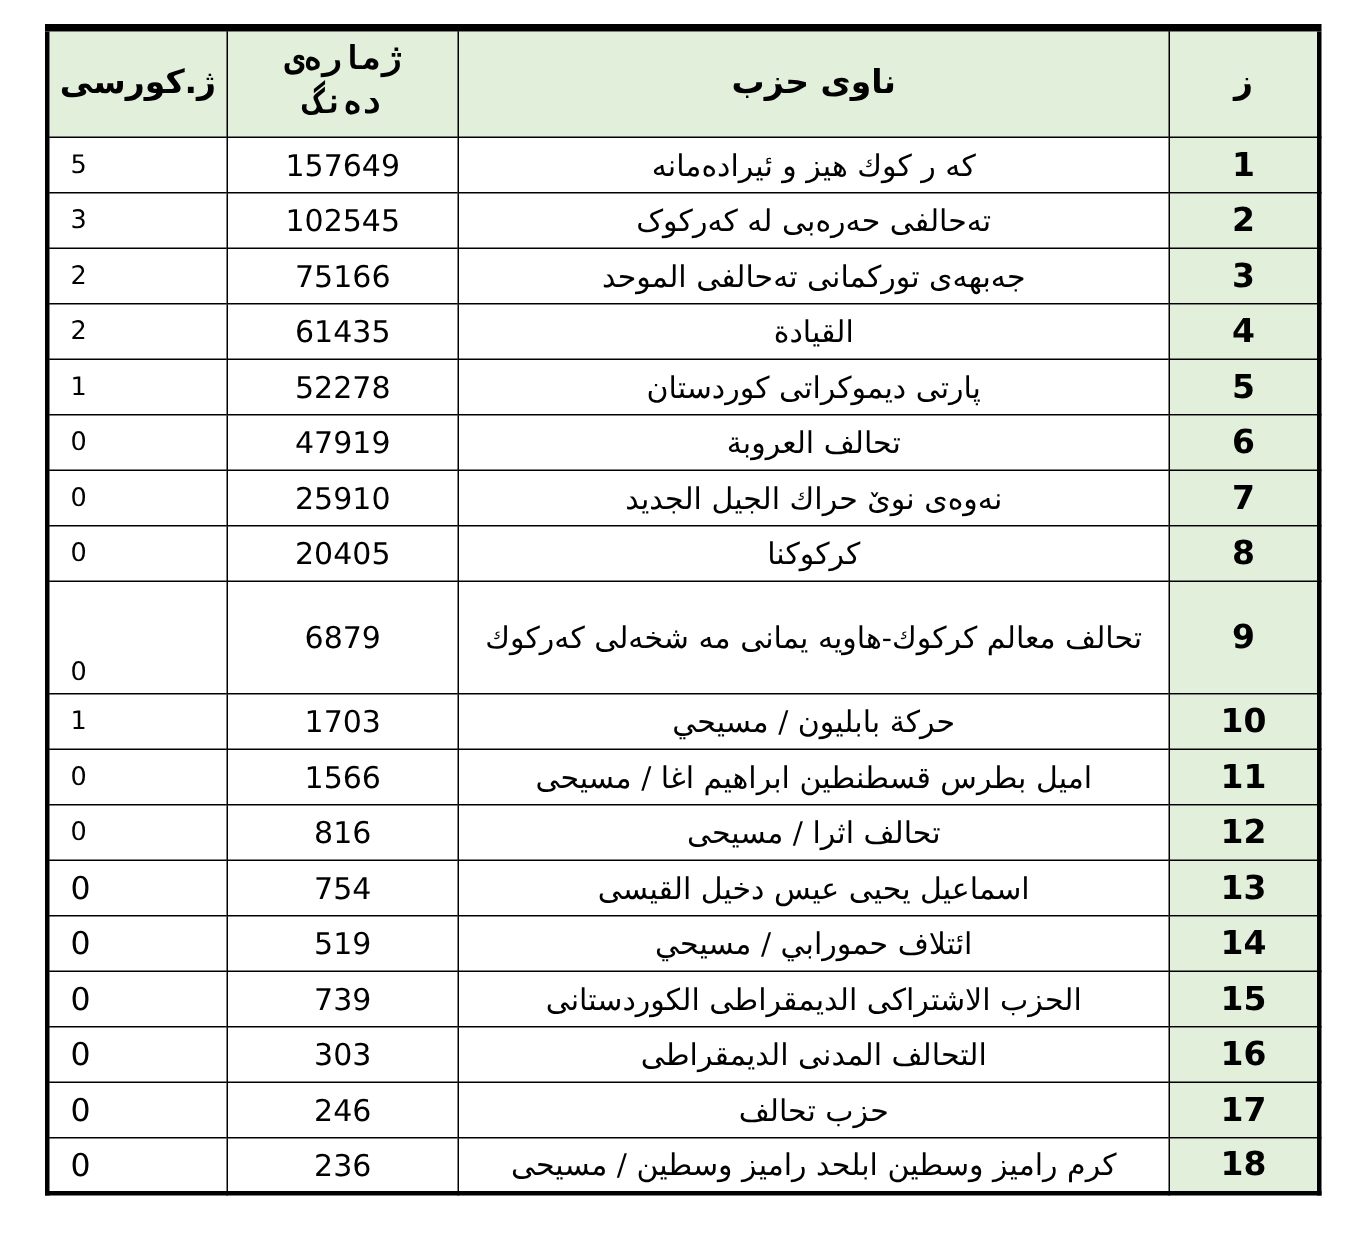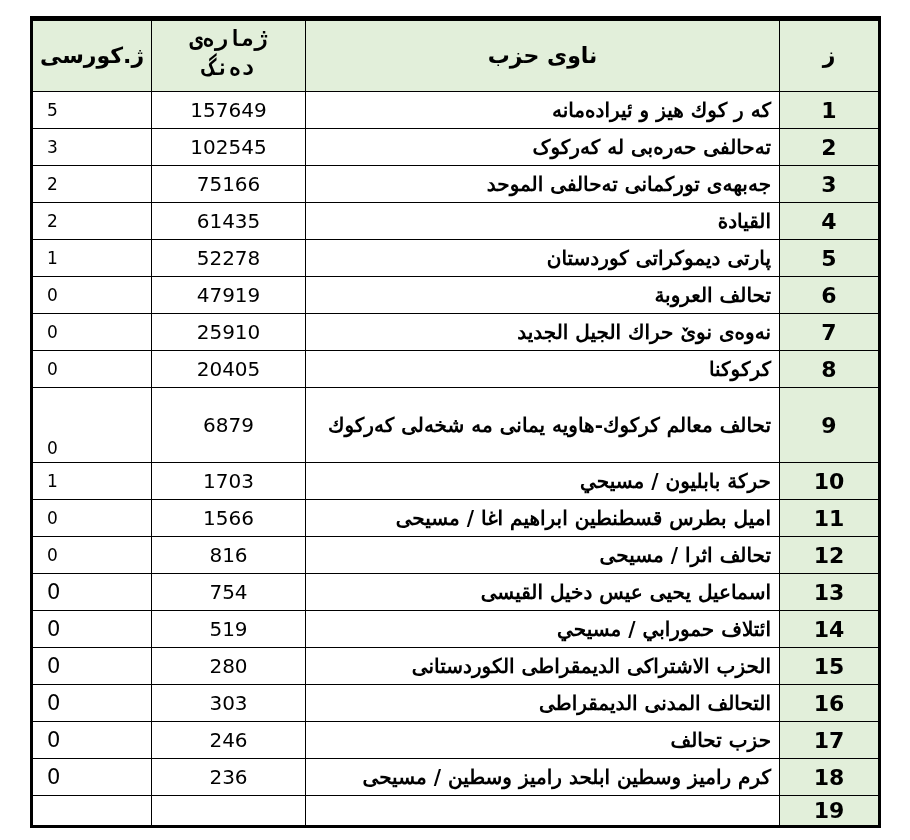--- a/index.html
+++ b/index.html
@@ -47,24 +47,23 @@
   tr.data-row.short{height:31px;}
   td.row-number-cell{
     background:#e2efda;
     font-weight:bold;
     font-size:22px;
     text-align:center;
   }
   td.party-name-cell{
     font-family:"DejaVu Serif", serif;
     font-size:20px;
-    text-align:right;
+    text-align:center;
     padding:0 8px;
     line-height:1.35;
-    font-weight:bold;
   }
   td.votes-cell{
     font-size:20px;
     text-align:center;
   }
   td.seats-cell{
     font-size:17px;
     text-align:left;
     padding-left:14px;
   }
@@ -177,42 +176,36 @@
         </tr>
         <tr class="data-row seat-big">
           <td class="row-number-cell">14</td>
           <td class="party-name-cell">ائتلاف حمورابي / مسيحي</td>
           <td class="votes-cell">519</td>
           <td class="seats-cell">0</td>
         </tr>
         <tr class="data-row seat-big">
           <td class="row-number-cell">15</td>
           <td class="party-name-cell">الحزب الاشتراكى الديمقراطى الكوردستانى</td>
-          <td class="votes-cell">280</td>
+          <td class="votes-cell">739</td>
           <td class="seats-cell">0</td>
         </tr>
         <tr class="data-row seat-big">
           <td class="row-number-cell">16</td>
           <td class="party-name-cell">التحالف المدنى الديمقراطى</td>
           <td class="votes-cell">303</td>
           <td class="seats-cell">0</td>
         </tr>
         <tr class="data-row seat-big">
           <td class="row-number-cell">17</td>
           <td class="party-name-cell">حزب تحالف</td>
           <td class="votes-cell">246</td>
           <td class="seats-cell">0</td>
         </tr>
         <tr class="data-row seat-big">
           <td class="row-number-cell">18</td>
           <td class="party-name-cell">كرم راميز وسطين ابلحد راميز وسطين / مسيحى</td>
           <td class="votes-cell">236</td>
           <td class="seats-cell">0</td>
-        </tr>
-        <tr class="data-row short">
-          <td class="row-number-cell">19</td>
-          <td class="party-name-cell"></td>
-          <td class="votes-cell"></td>
-          <td class="seats-cell"></td>
         </tr>
       </tbody>
   </table>
 </div>
 
 </body></html>

